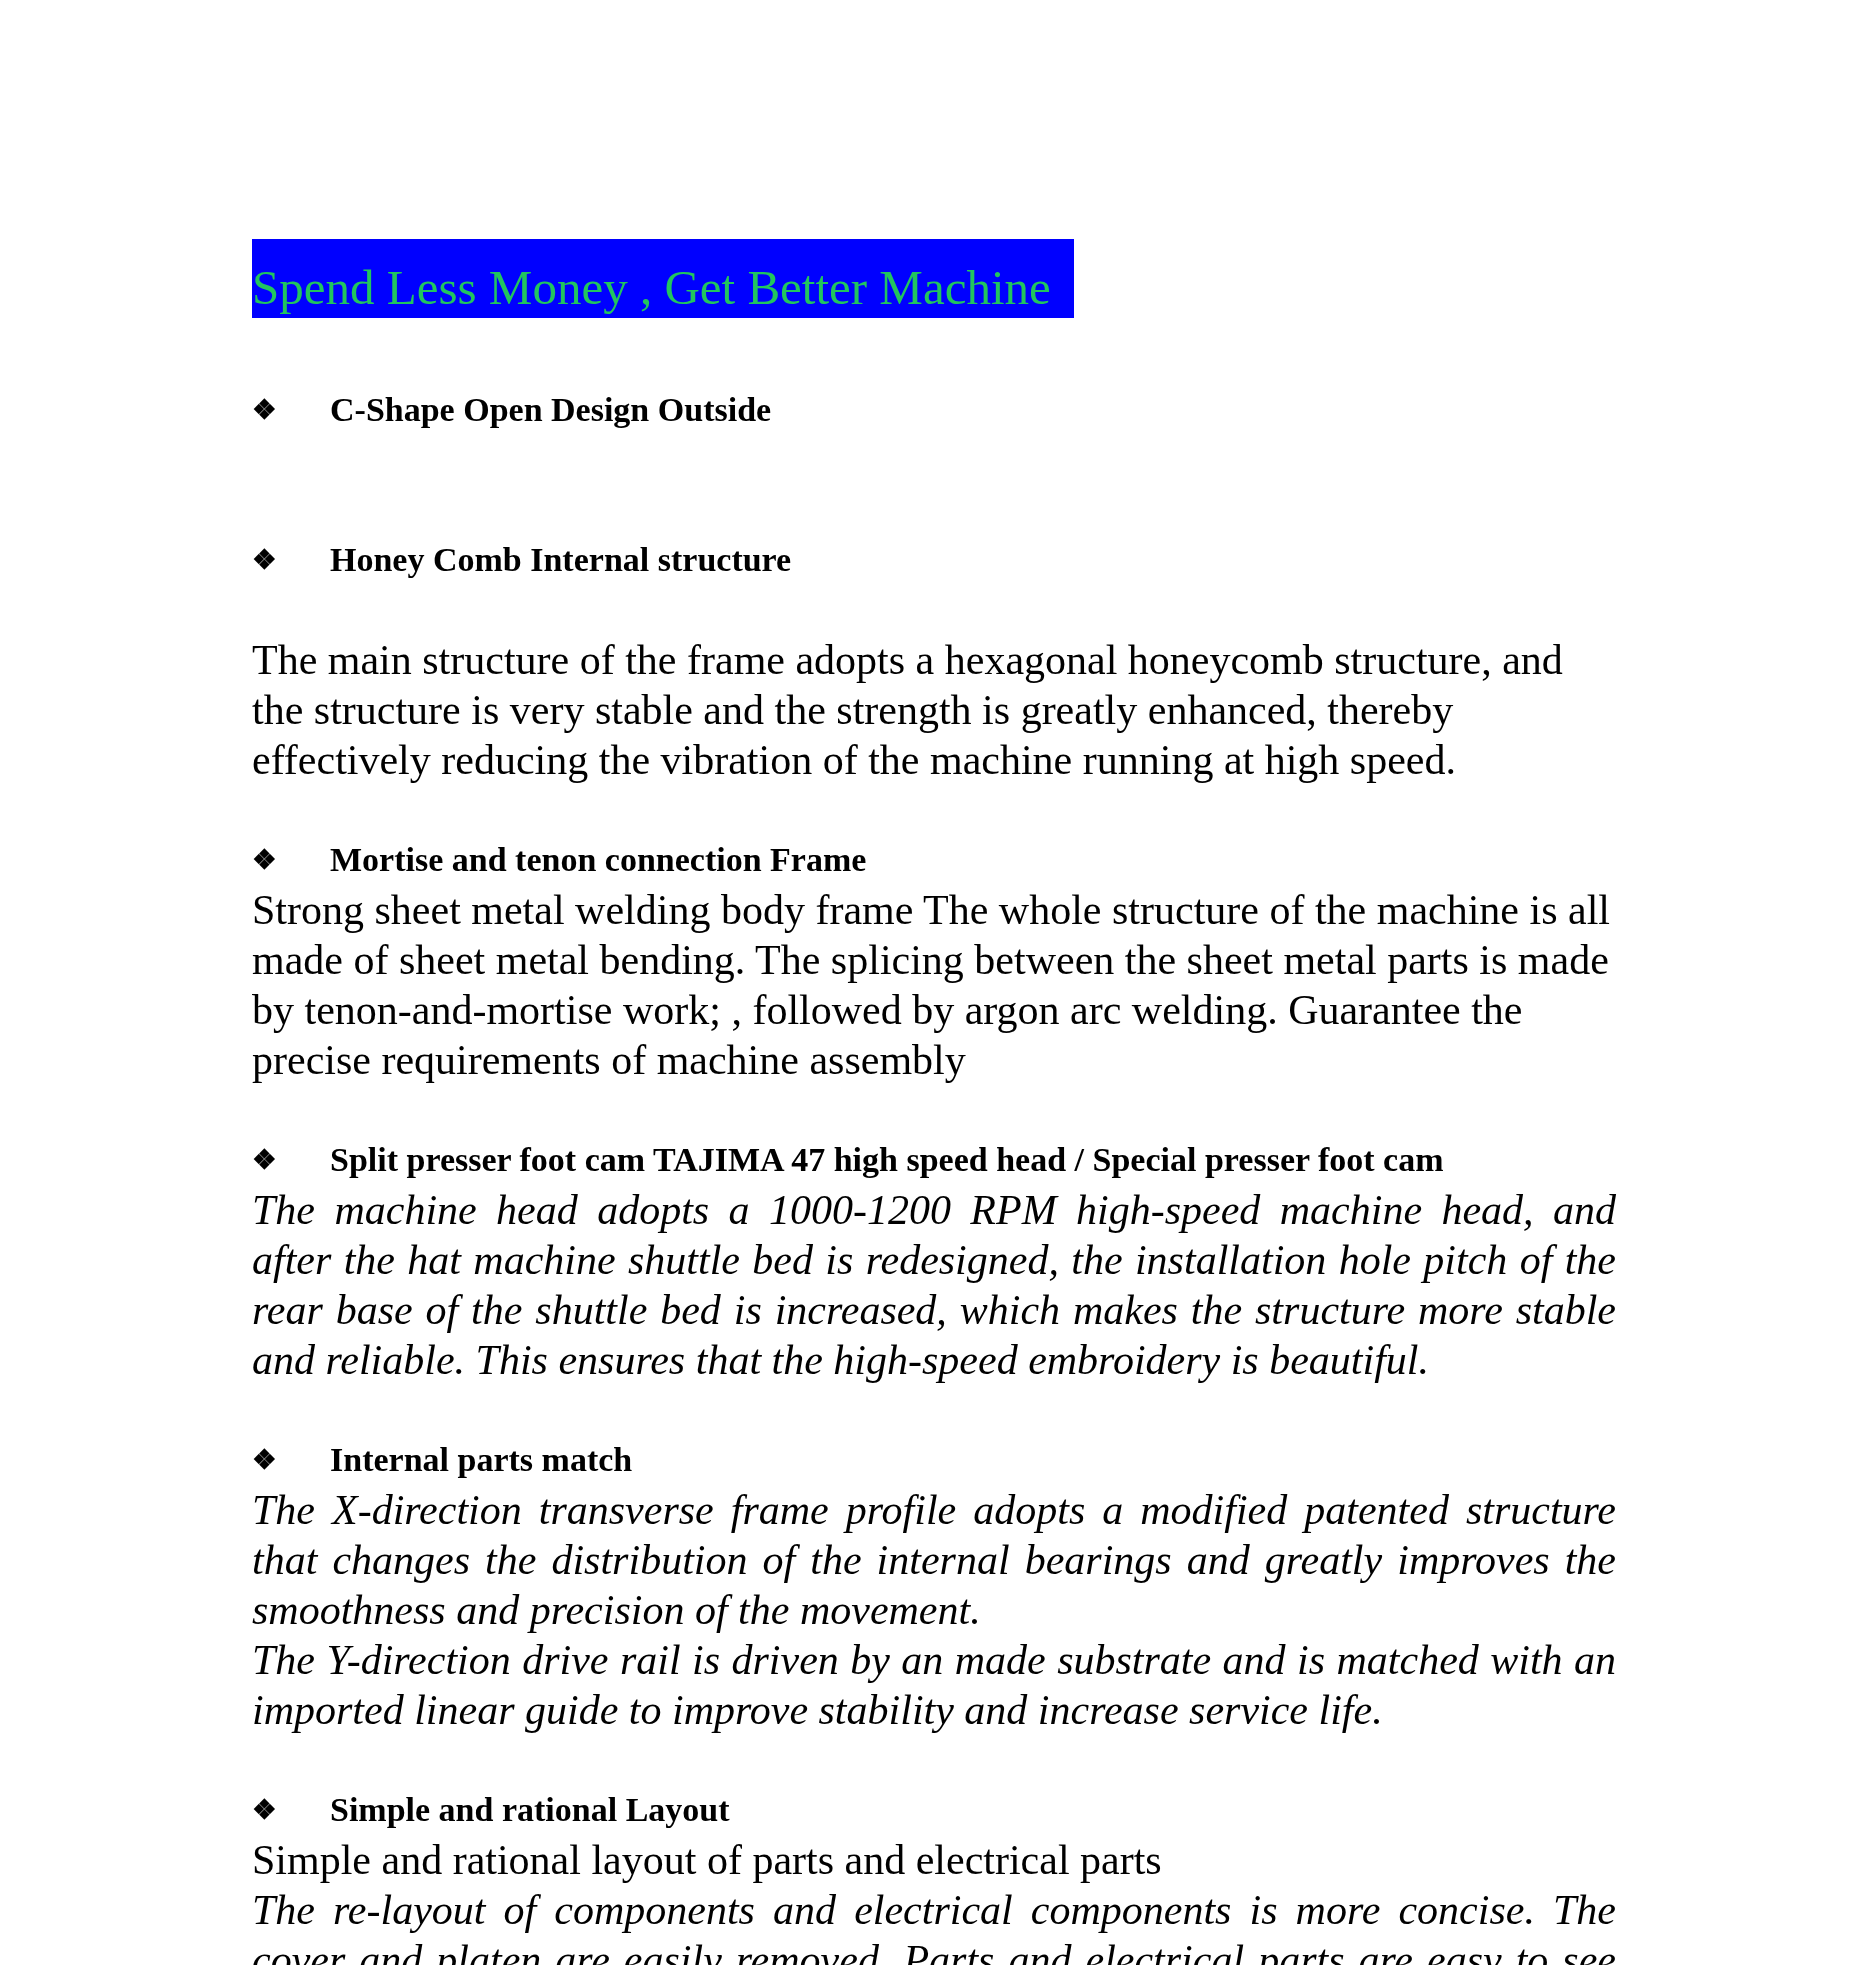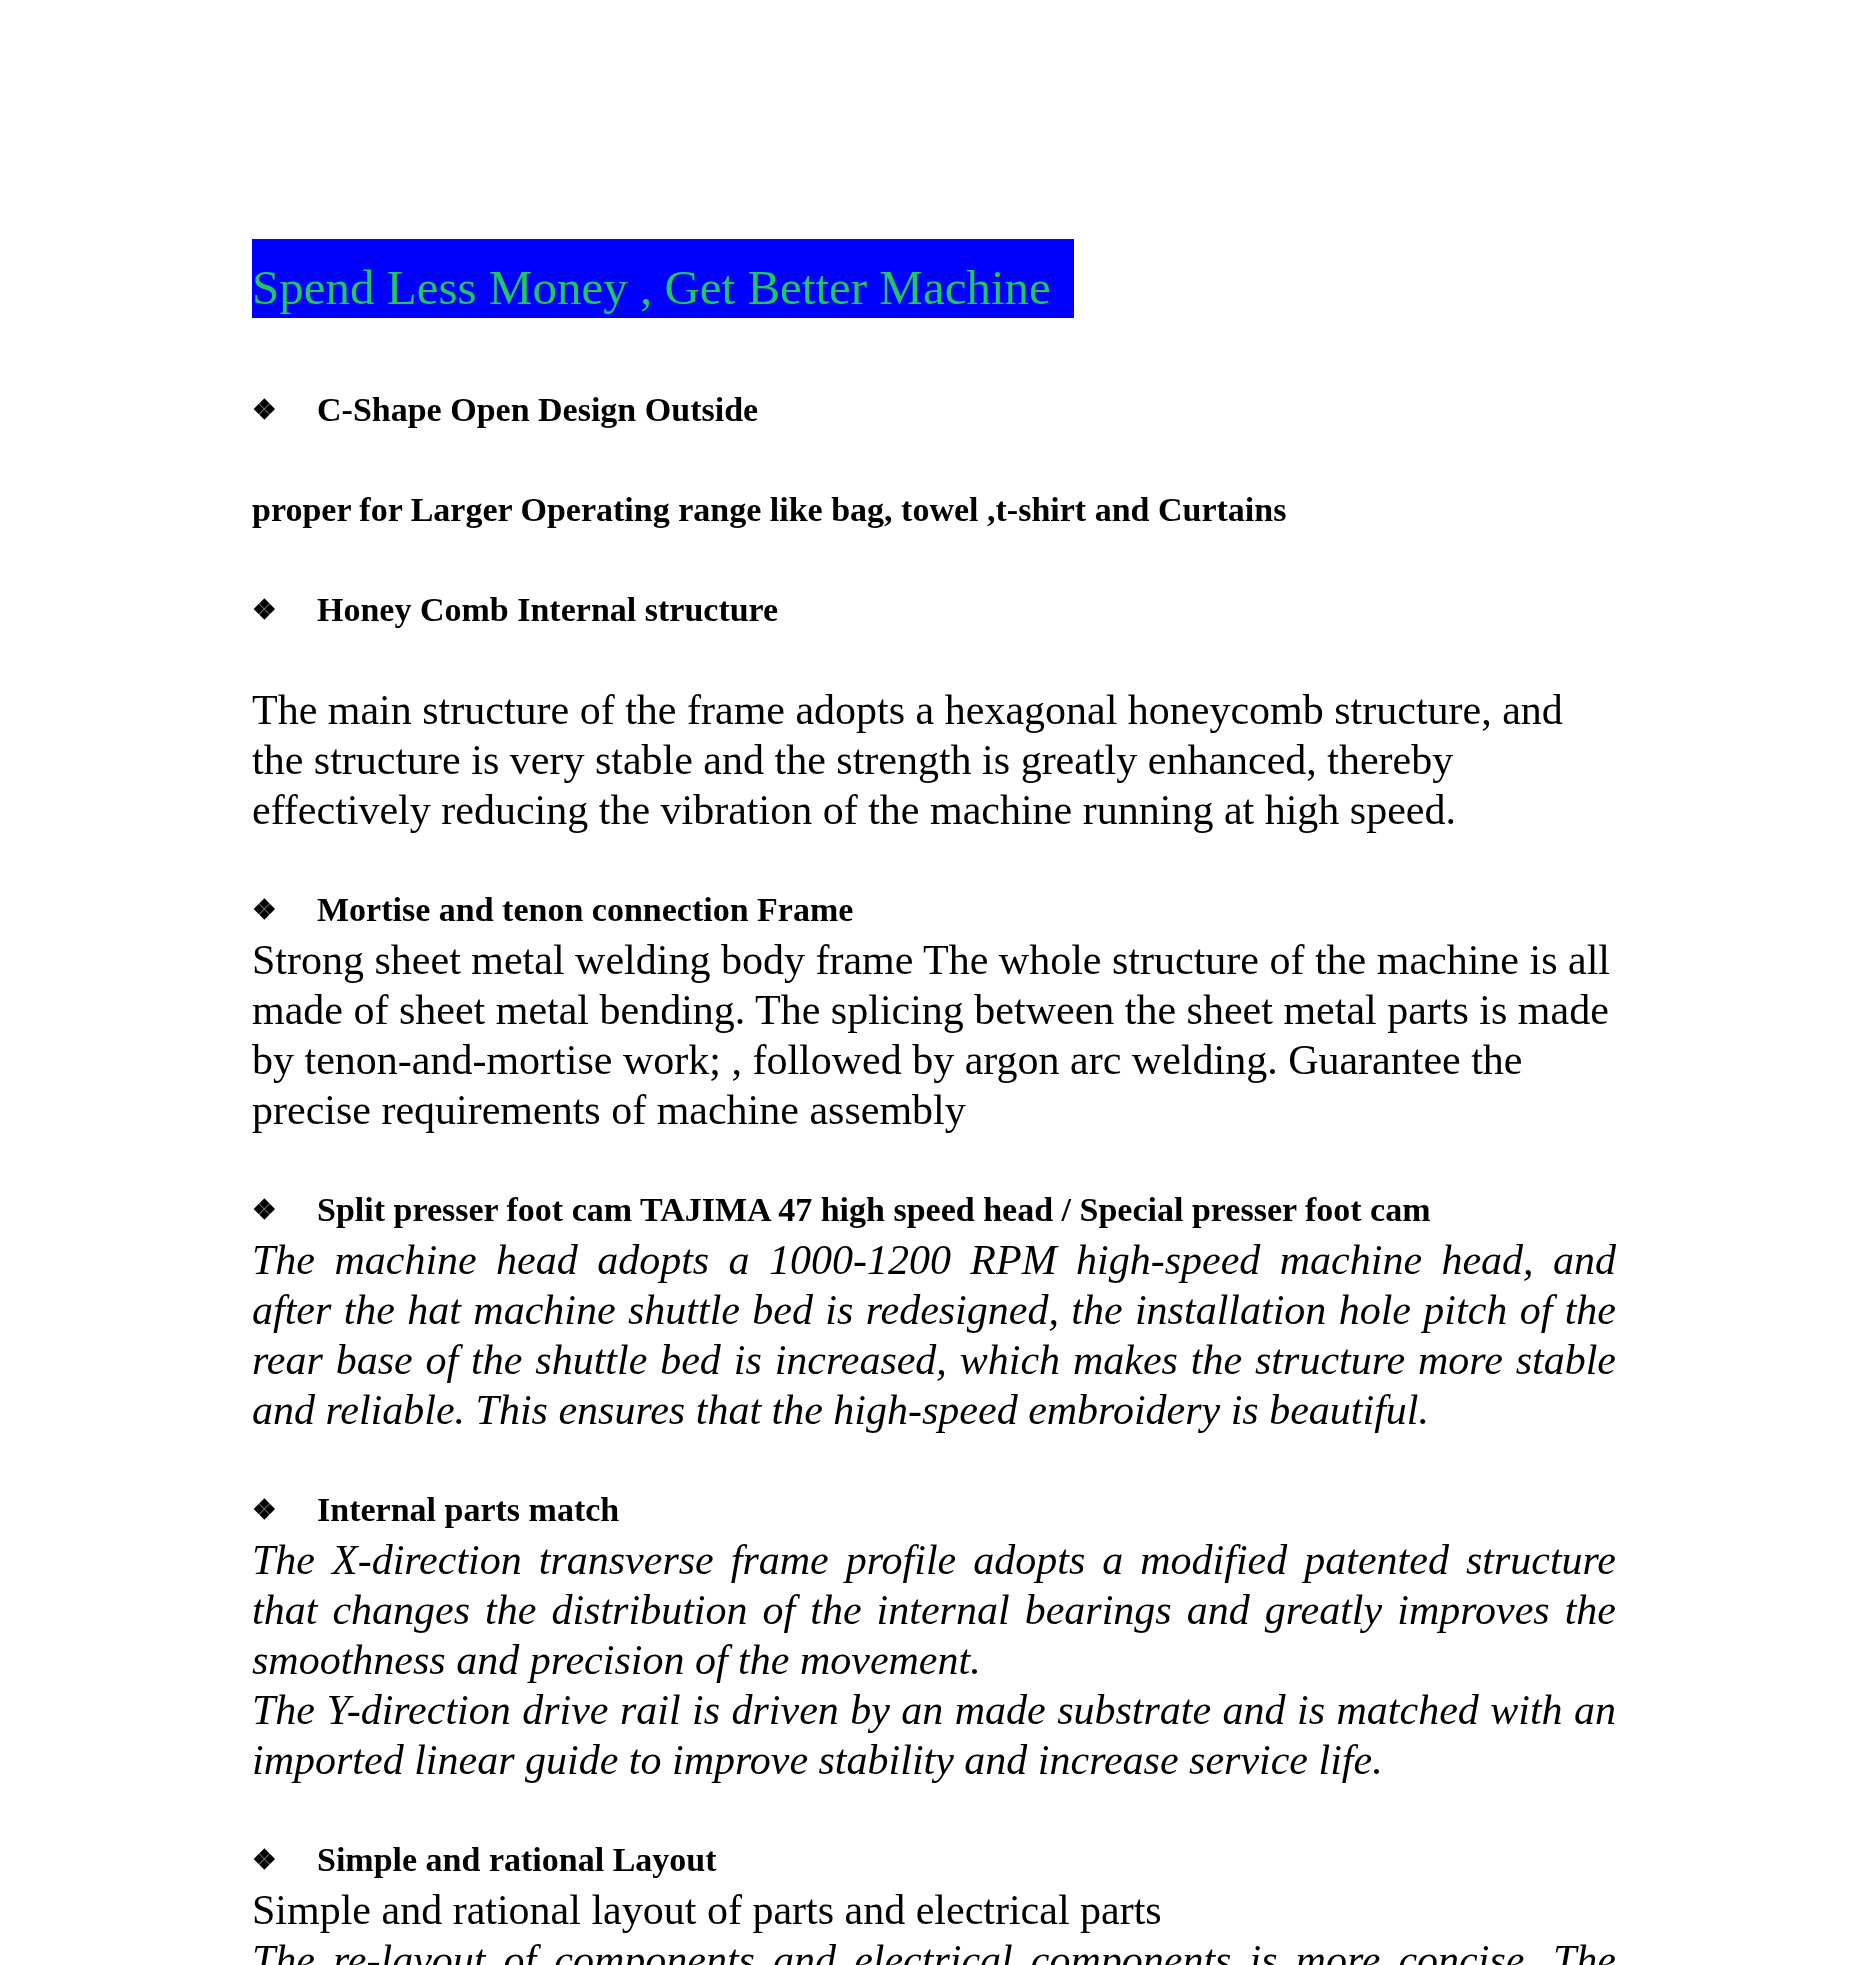--- a/index.html
+++ b/index.html
@@ -2,21 +2,21 @@
 <html style="font-size:6.3px"><head>
   <meta charset="utf-8">
   <style>
     html, body { margin: 0; padding: 0; background: #ffffff; }
     body { width: 1872px; height: 2647px; position: relative; font-family: "Liberation Serif", serif; color: #000; }
     .page { position: absolute; left: 252px; top: 239px; width: 1364px; }
     .banner { display: inline-block; background: #0000ff; color: #22c55e; font-size: 49px; line-height: 79px; height: 79px; padding: 0 23.6px 0 0; white-space: nowrap; }
     .banner span { position: relative; top: 8.6px; }
     .bhead { font-weight: bold; font-size: 34px; line-height: 50px; display: flex; align-items: center; }
     .diamond { display: inline-block; width: 39px; font-size: 27.5px; }
-    .btitle { margin-left: 26px; }
+    .btitle { margin-left: 39px; }
     .bold-line { font-weight: bold; font-size: 34px; line-height: 50px; }
     .para { font-size: 42px; line-height: 50px; }
     .justify { text-align: justify; font-style: italic; }
     .gap-l { height: 50px; }
     .gap-m { height: 50px; }
   </style>
 </head>
 <body>
 
 <div class="page">
@@ -26,21 +26,20 @@
   </div>
 
   <div style="height:67px"></div>
 
   
   <div class="bhead">
     <span class="diamond">❖</span>
     <span class="btitle">C-Shape Open Design Outside</span>
   </div>
   <div class="gap-m"></div>
-  <div class="bold-line">proper for Larger Operating range like bag, towel ,t-shirt and Curtains</div>
   <div class="gap-m"></div>
 
   
   <div class="bhead">
     <span class="diamond">❖</span>
     <span class="btitle">Honey Comb Internal structure</span>
   </div>
   <div class="gap-m"></div>
   <div class="para">The main structure of the frame adopts a hexagonal honeycomb structure, and the structure is very stable and the strength is greatly enhanced, thereby effectively reducing the vibration of the machine running at high speed.</div>
   <div class="gap-l"></div>

